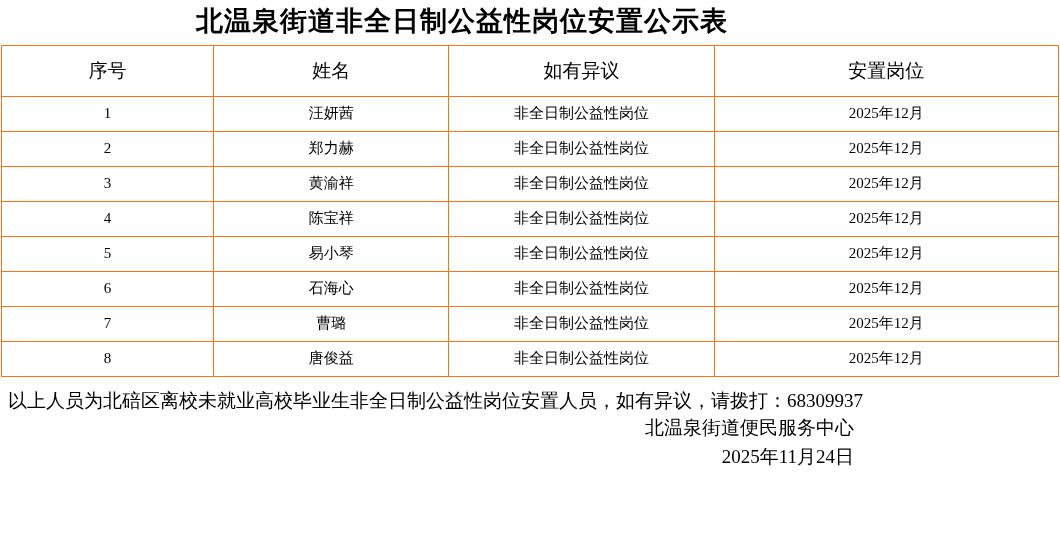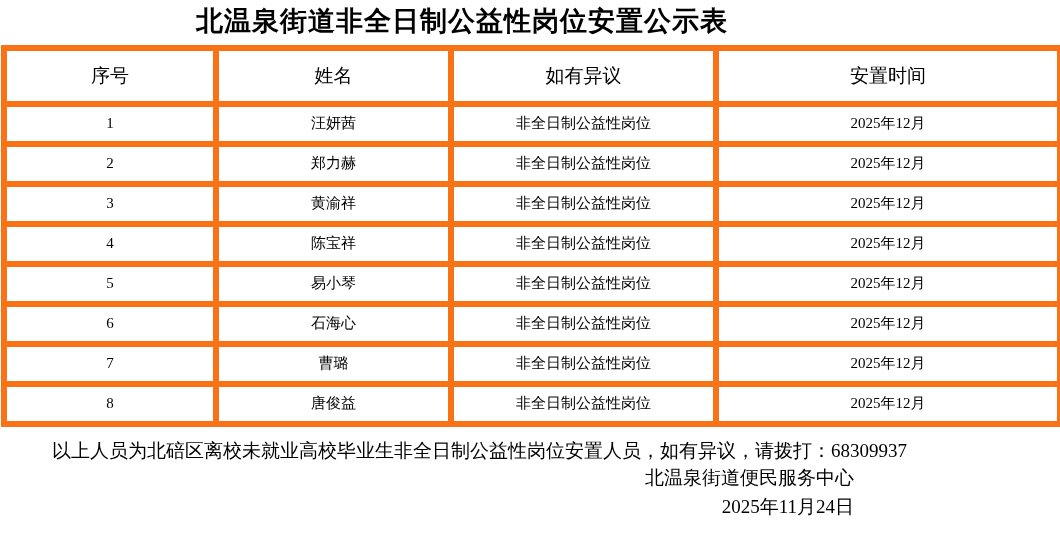--- a/index.html
+++ b/index.html
@@ -30,21 +30,21 @@
     padding: 5px 0 6px 0;
     line-height: 1.25;
   }
   table.main {
     width: 1058px;
     margin: 0 1px;
     border-collapse: collapse;
     table-layout: fixed;
   }
   table.main td, table.main th {
-    border: 6px solid #f97316;
+    border: 1px solid #f97316;
     text-align: center;
     vertical-align: middle;
     font-weight: normal;
   }
   thead th {
     height: 48px;
     font-size: 19px;
     font-family: "Liberation Serif", serif;
   }
   tbody td {
@@ -54,21 +54,20 @@
   .col-idx  { width: 212px; }
   .col-name { width: 235px; }
   .col-post { width: 265px; }
   .col-time { width: 344px; }
 
   .note {
     padding: 10px 10px 0 8px;
     font-size: 19px;
     line-height: 1.45;
     text-align: justify;
-    margin-left: 44px;
   }
   .sign {
     margin-top: 0;
     padding-right: 70px;
     text-align: right;
     font-size: 19px;
     line-height: 1.5;
   }
   .sign div { white-space: nowrap; }
 </style>
@@ -84,21 +83,21 @@
       <col class="col-idx">
       <col class="col-name">
       <col class="col-post">
       <col class="col-time">
     </colgroup>
     <thead>
       <tr>
         <th>序号</th>
         <th>姓名</th>
         <th>如有异议</th>
-        <th>安置时间</th>
+        <th>安置岗位</th>
       </tr>
     </thead>
     <tbody>
       <tr>
         <td>1</td>
         <td>汪妍茜</td>
         <td>非全日制公益性岗位</td>
         <td>2025年12月</td>
       </tr>
       <tr>

